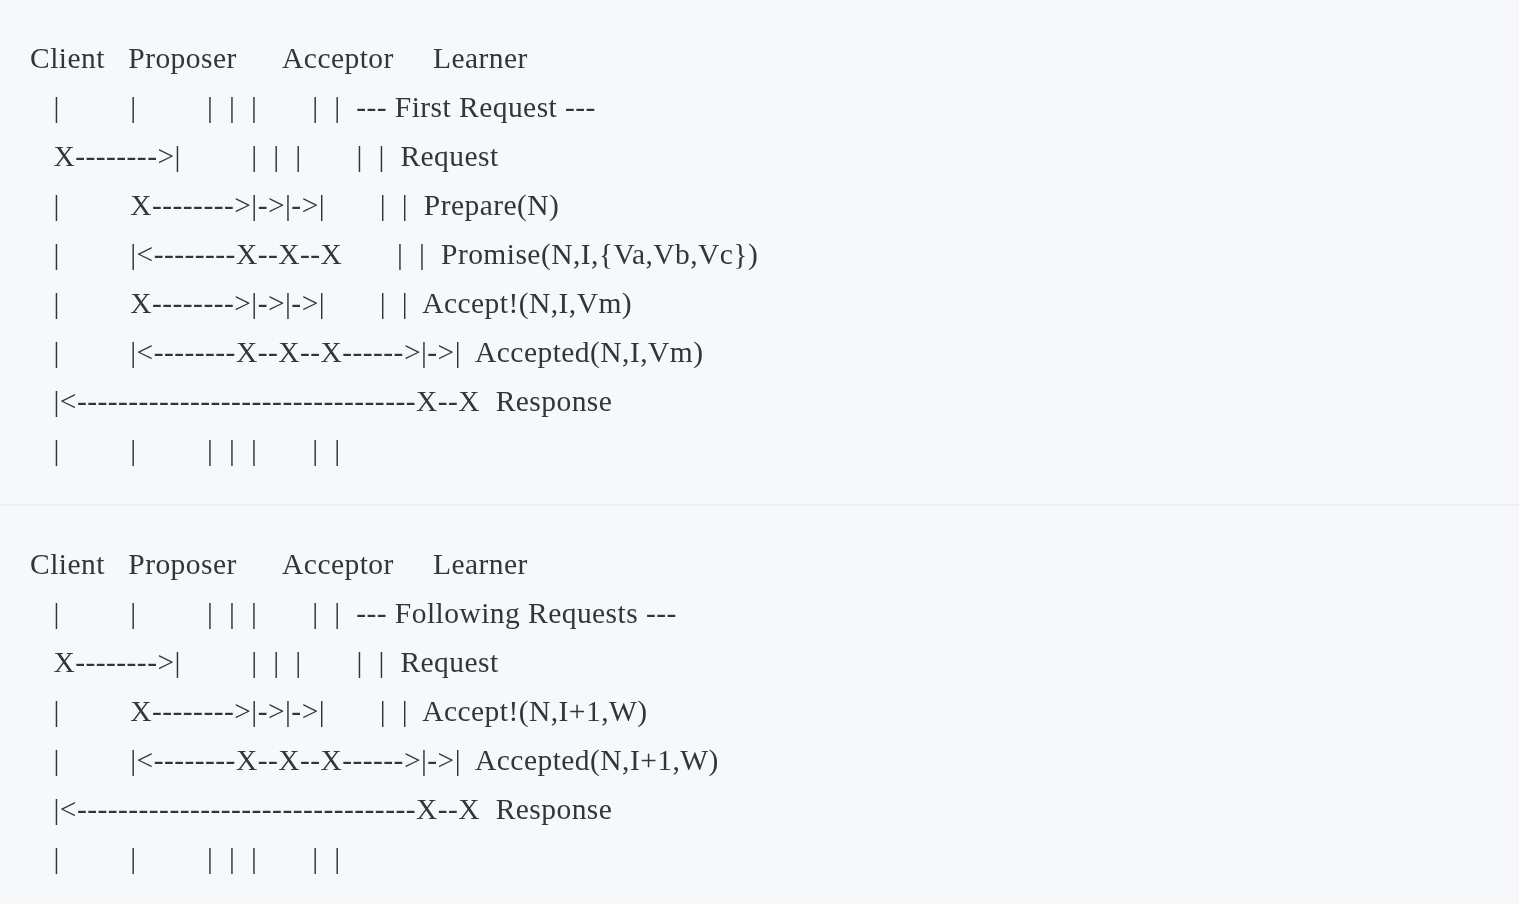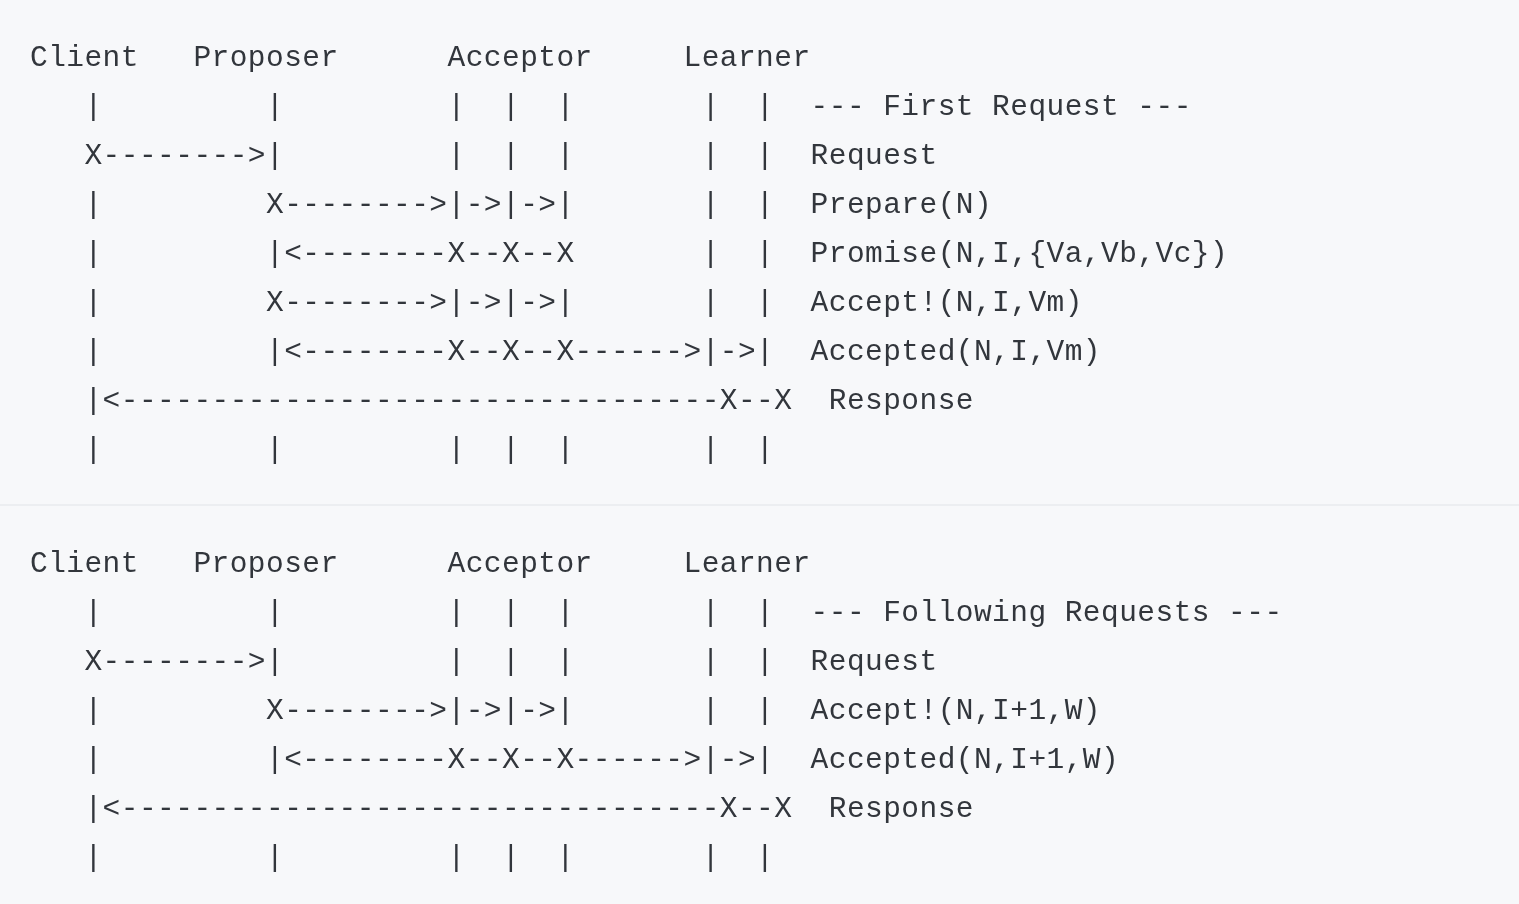--- a/index.html
+++ b/index.html
@@ -34,21 +34,21 @@
     padding-top: 34px;
     border-bottom: 2px solid #eceef1;
   }
   .block-following {
     height: 398px;
     padding-top: 34px;
   }
   .ascii-pre {
     margin: 0;
     padding: 0;
-    font-family: Liberation Mono, monospace;
+    font-family: Liberation Serif, serif;
     font-size: 29.5px;
     line-height: 49px;
     letter-spacing: 0.45px;
     color: #32363c;
     white-space: pre;
     font-weight: 400;
     -webkit-font-smoothing: antialiased;
   }
   .ascii-line {
     display: block;

